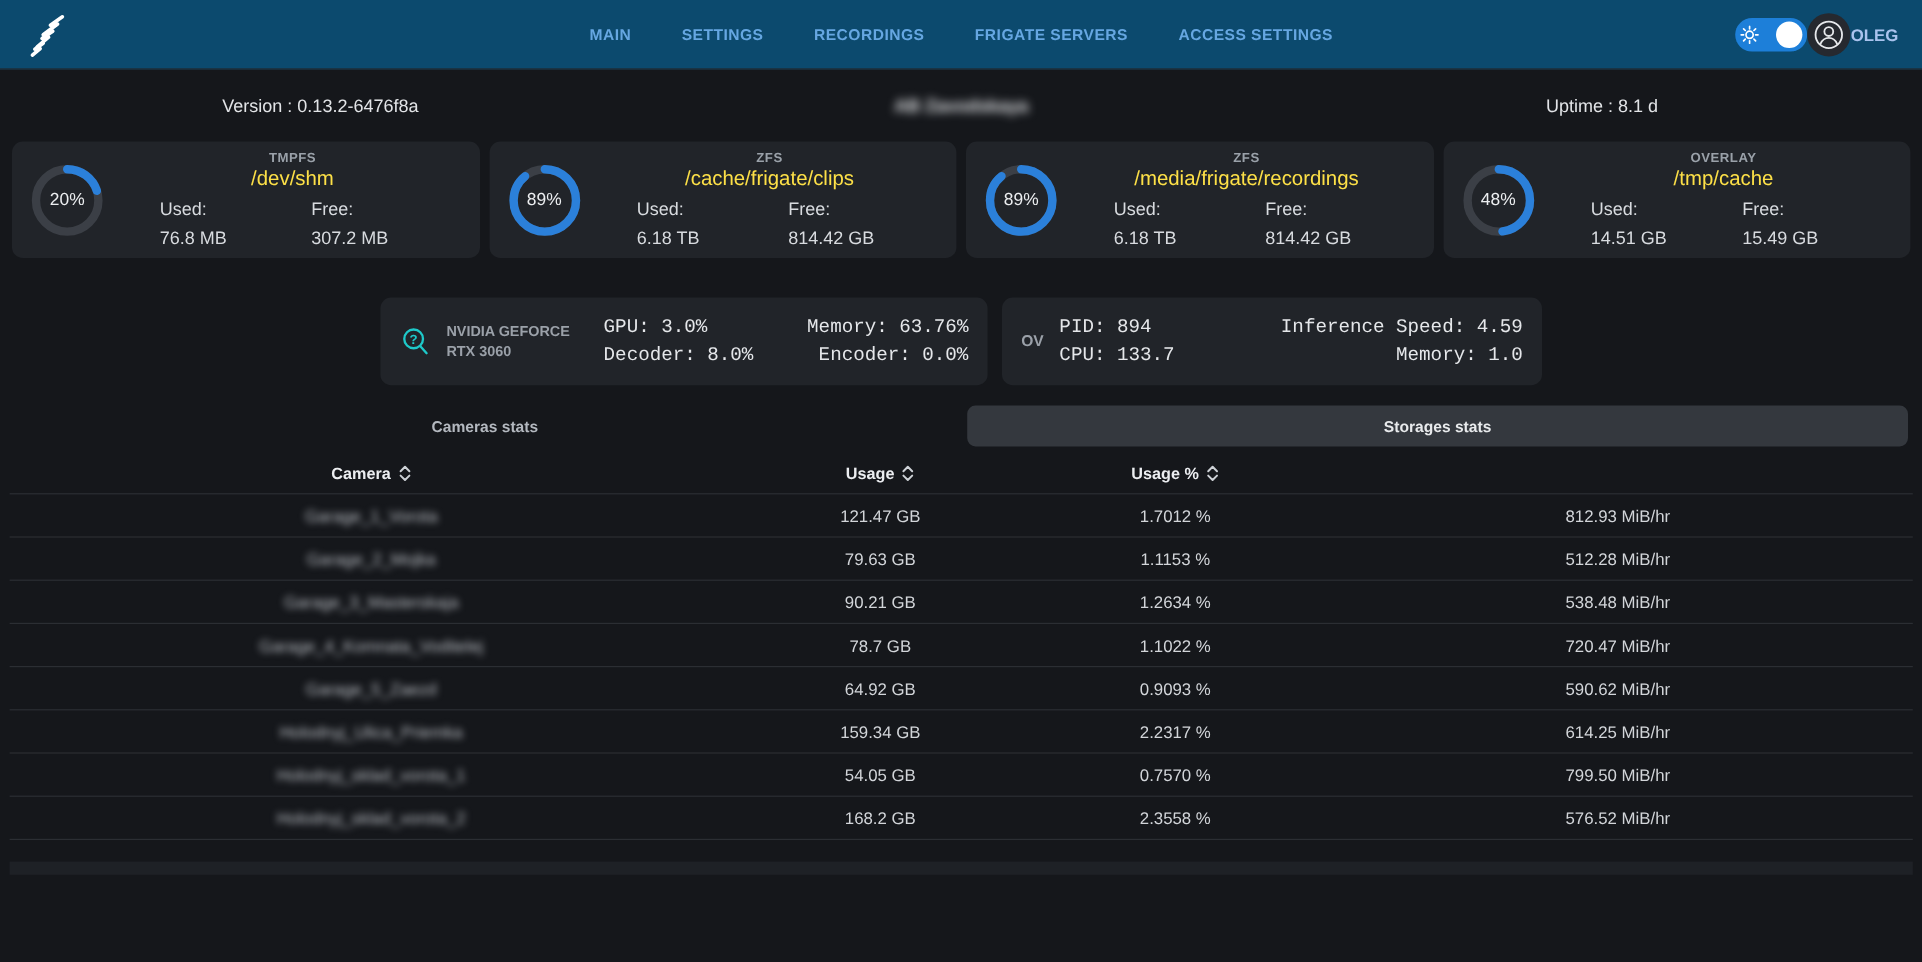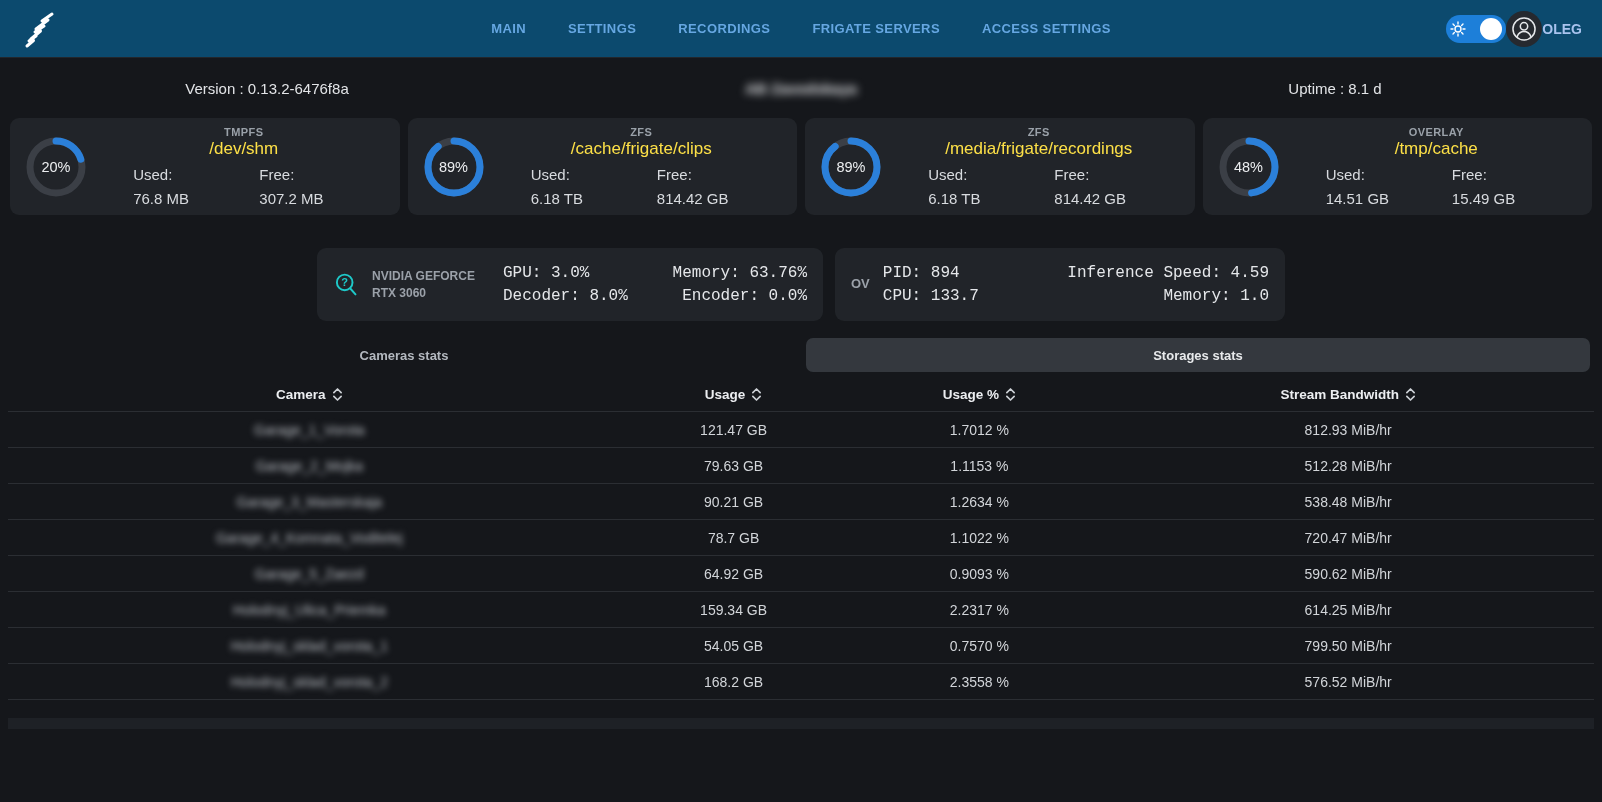--- a/index.html
+++ b/index.html
@@ -292,31 +292,20 @@
         <span>Usage %</span>
         <span style="display:flex;">
           <svg width="11" height="15" viewBox="0 0 12 16">
               <g fill="none" stroke="#cdd1d6" stroke-width="1.8" stroke-linecap="round" stroke-linejoin="round">
                 <path d="M2 6 L6 2 L10 6"></path>
                 <path d="M2 10 L6 14 L10 10"></path>
               </g>
             </svg>
         </span>
       </div>
-      <div class="th">
-        <span>Stream Bandwidth</span>
-        <span style="display:flex;">
-          <svg width="11" height="15" viewBox="0 0 12 16">
-              <g fill="none" stroke="#cdd1d6" stroke-width="1.8" stroke-linecap="round" stroke-linejoin="round">
-                <path d="M2 6 L6 2 L10 6"></path>
-                <path d="M2 10 L6 14 L10 10"></path>
-              </g>
-            </svg>
-        </span>
-      </div>
     </div>
     <div class="tbody">
         <div class="trow">
           <div class="cell cam-cell">Garage_1_Vorota</div>
           <div class="cell">121.47 GB</div>
           <div class="cell">1.7012 %</div>
           <div class="cell">812.93 MiB/hr</div>
         </div>
         <div class="trow">
           <div class="cell cam-cell">Garage_2_Mojka</div>

